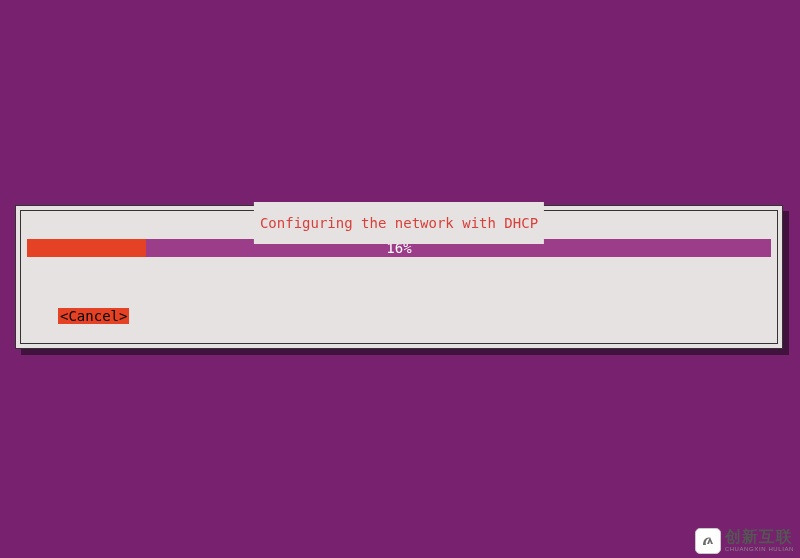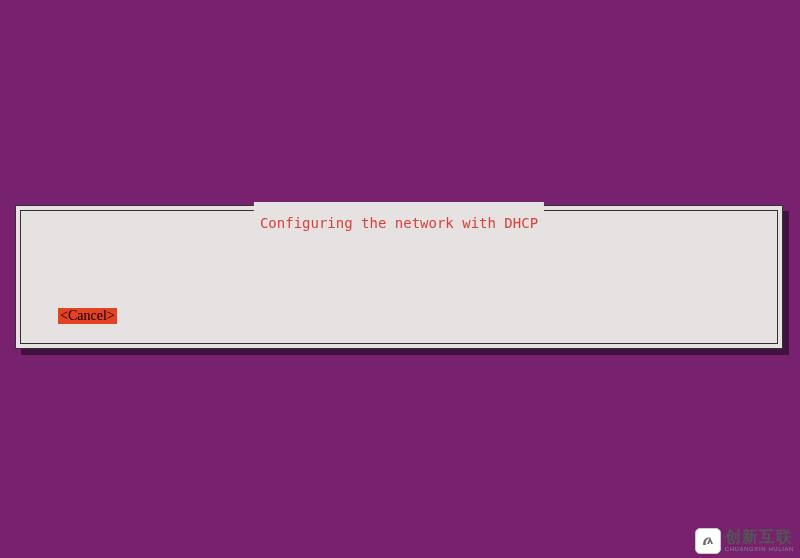--- a/index.html
+++ b/index.html
@@ -88,21 +88,20 @@
     }
     .cancel-button {
       position: absolute;
       top: 102px;
       left: 42px;
       background: #e54124;
       color: #000000;
       padding: 0 2px;
       cursor: pointer;
       user-select: none;
-      font-family: Liberation Serif, serif;
     }
     .watermark {
       position: absolute;
       right: 6px;
       bottom: 4px;
       display: flex;
       align-items: center;
       gap: 4px;
       font-family: "Microsoft YaHei", "Hiragino Sans GB", sans-serif;
     }
@@ -135,20 +134,24 @@
   </style>
 </head>
 <body>
 
 <div class="dialog-wrapper">
   <div class="dialog-shadow"></div>
   <div class="dialog">
     <div class="dialog-inner-border"></div>
     <div class="dialog-title">Configuring the network with DHCP</div>
 
+    <div class="progress-bar">
+      <div class="progress-fill" id="progress-fill" style="width: 16%;"></div>
+      <div class="progress-label">16%</div>
+    </div>
 
 
     <div class="cancel-button">&lt;Cancel&gt;</div>
   </div>
 </div>
 
 <div class="watermark">
   <div class="watermark-icon">
     <svg width="18" height="18" viewBox="0 0 18 18">
       <path d="M4 13 C4 7, 8 4, 12 6 C8 6, 6 9, 7 13 Z M11 5 L14 12 L12 12 L11 9 L10 12 L8 12 Z" fill="#6d6d6d"></path>

